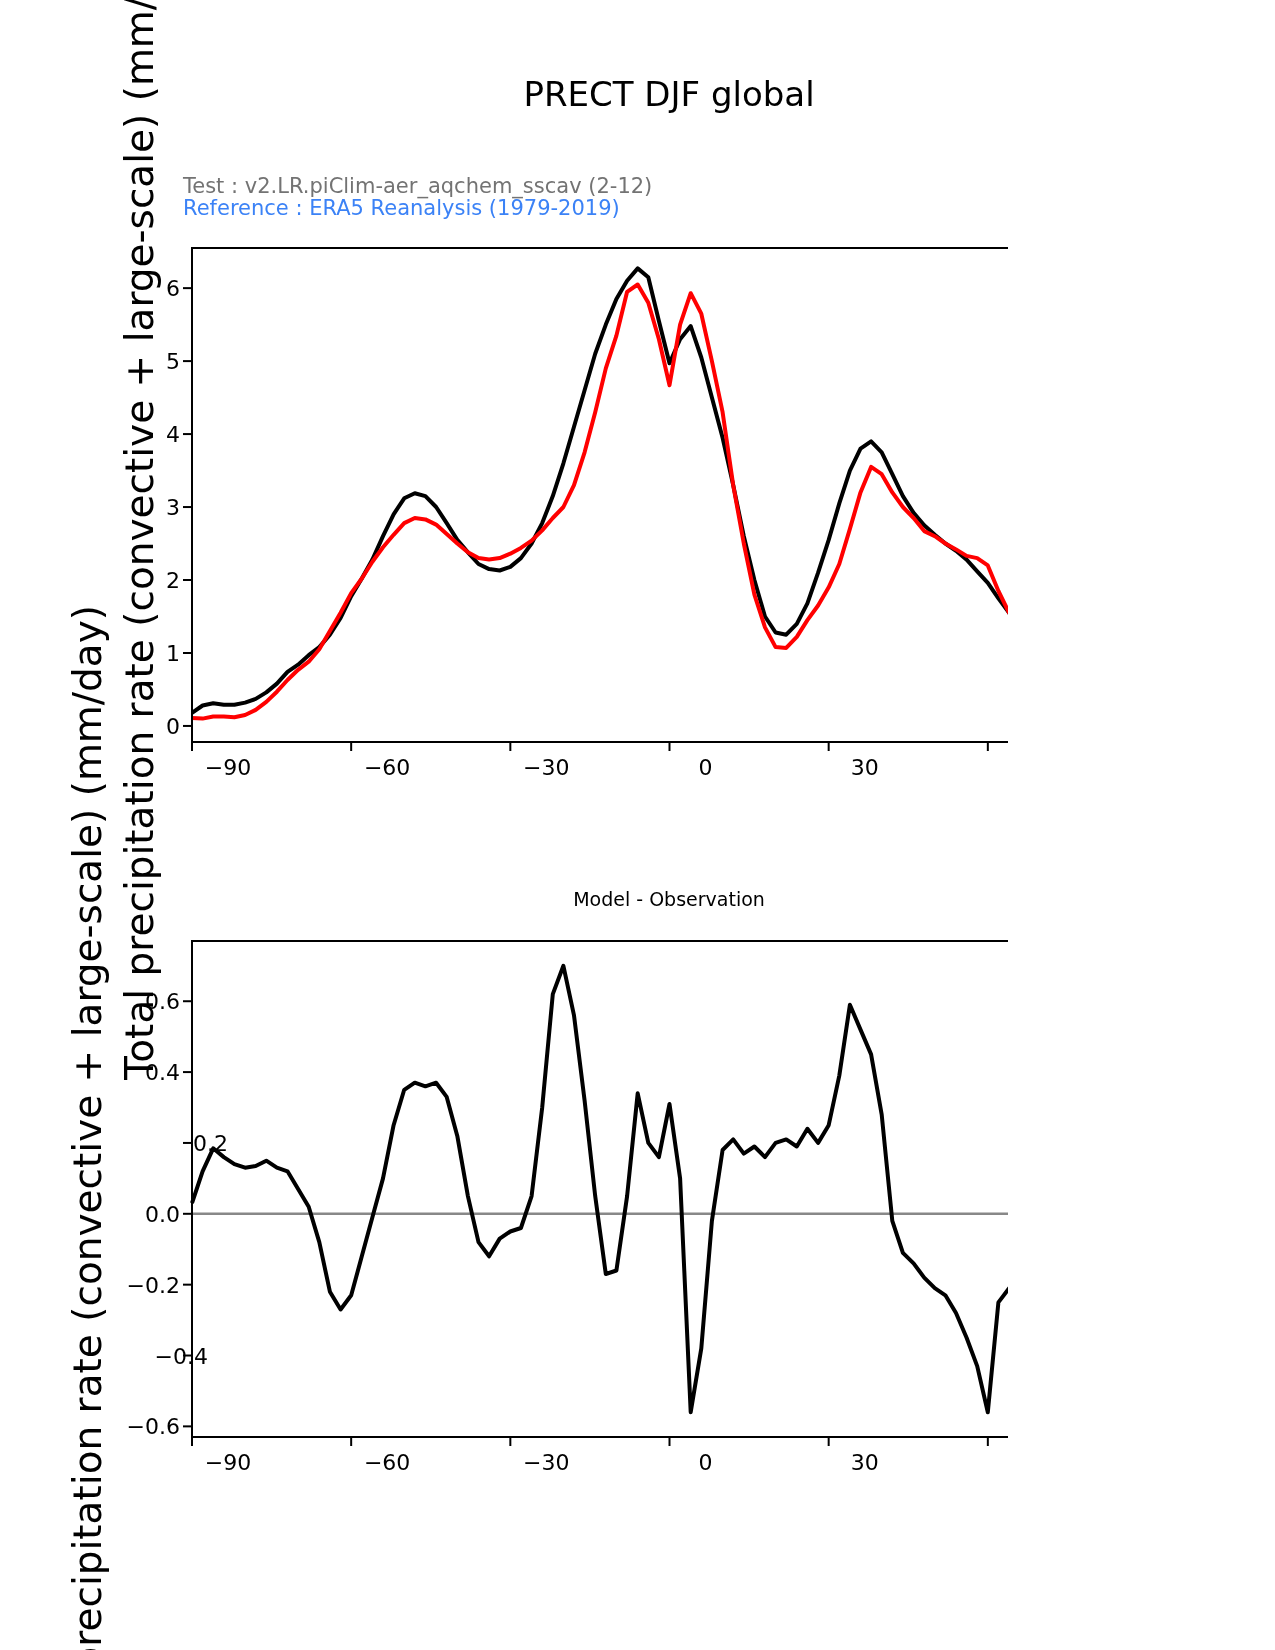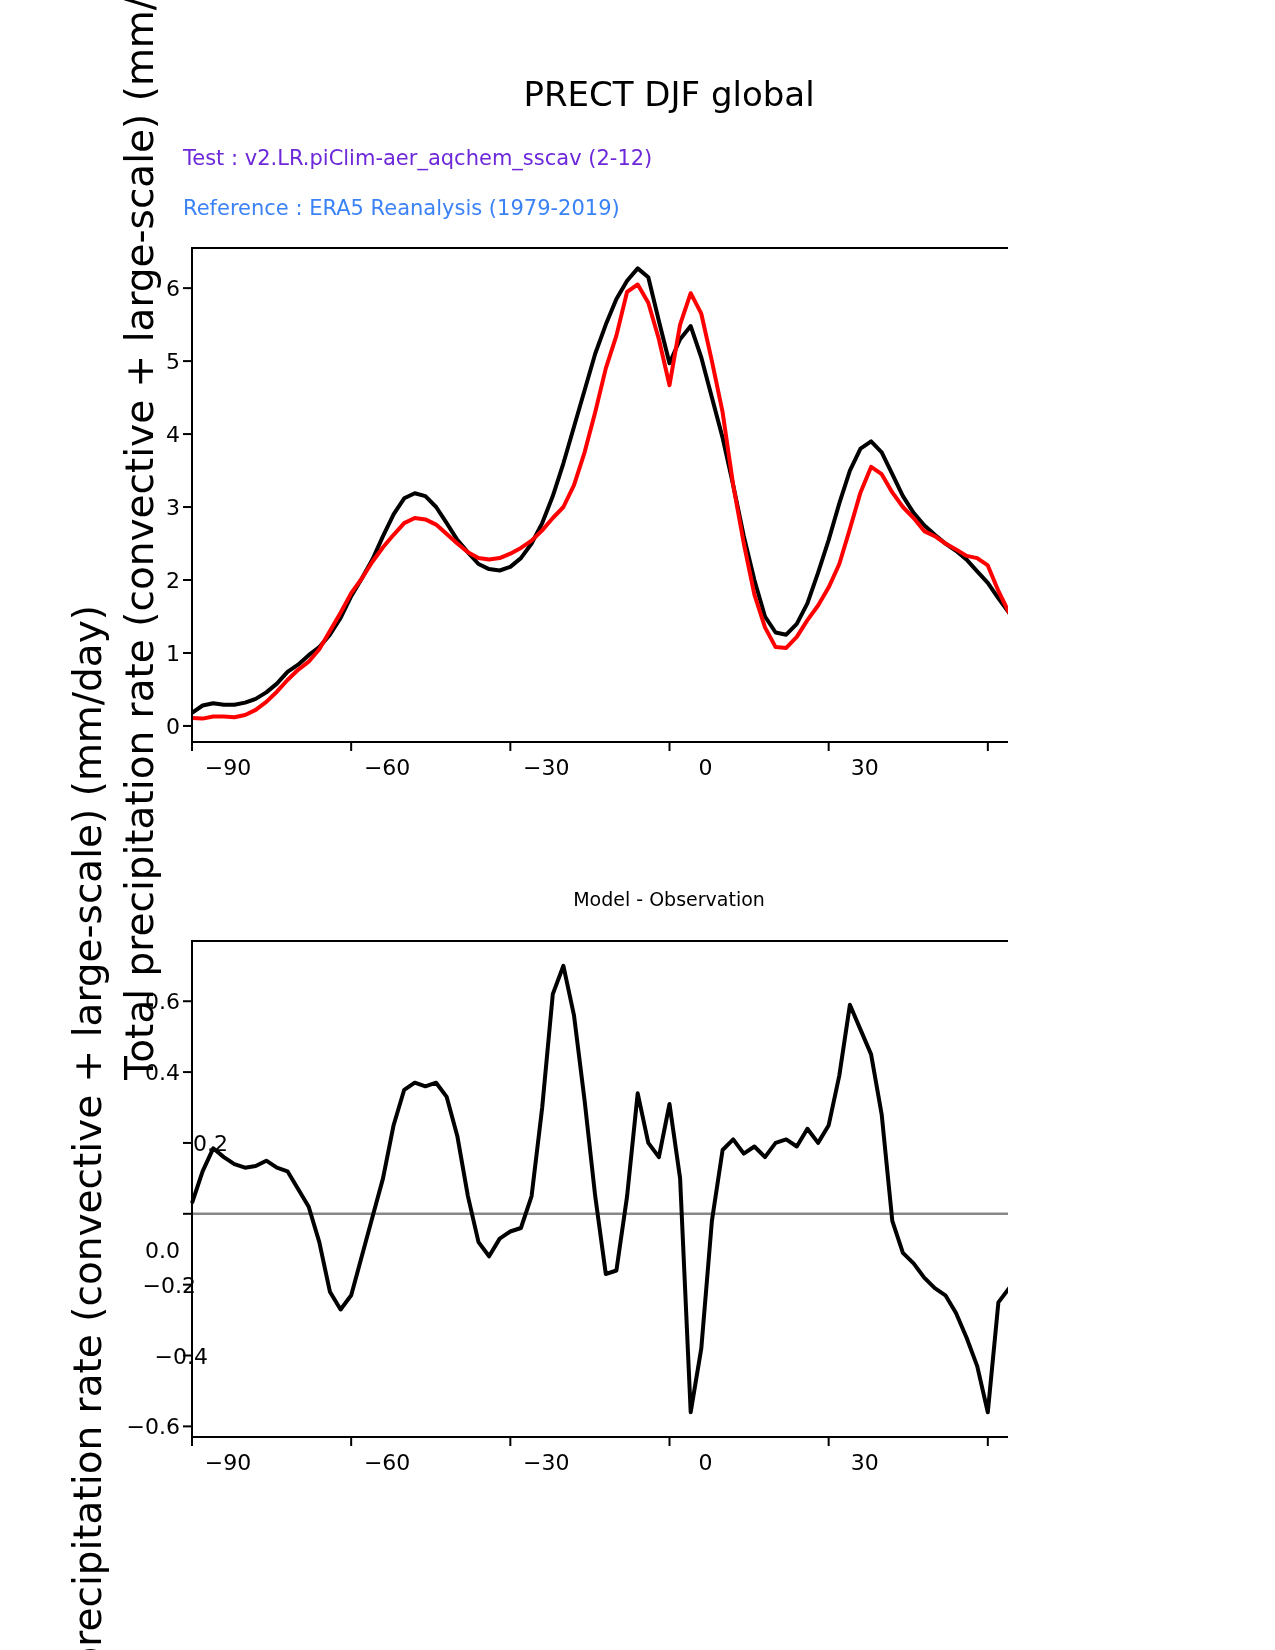--- a/index.html
+++ b/index.html
@@ -51,21 +51,21 @@
       <line x1="183" x2="192" y1="1072.0857142857144" y2="1072.0857142857144" stroke="#000" stroke-width="2"></line>
       <line x1="183" x2="192" y1="1142.942857142857" y2="1142.942857142857" stroke="#000" stroke-width="2"></line>
       <line x1="183" x2="192" y1="1213.8" y2="1213.8" stroke="#000" stroke-width="2"></line>
       <line x1="183" x2="192" y1="1284.6571428571428" y2="1284.6571428571428" stroke="#000" stroke-width="2"></line>
       <line x1="183" x2="192" y1="1355.5142857142857" y2="1355.5142857142857" stroke="#000" stroke-width="2"></line>
       <line x1="183" x2="192" y1="1426.3714285714286" y2="1426.3714285714286" stroke="#000" stroke-width="2"></line>
     </svg>
 
   <div class="abs main-title" style="left:669px;top:74px;">PRECT DJF global</div>
 
-  <div class="abs legend-line" style="left: 183px; top: 146px; color: #6d28d9;">Test : v2.LR.piClim-aer_aqchem_sscav (2-12)</div>
+  <div class="abs legend-line" style="left: 183px; top: 174px; color: #737373;">Test : v2.LR.piClim-aer_aqchem_sscav (2-12)</div>
   <div class="abs legend-line" style="left: 183px; top: 196px; color: #3b82f6;">Reference : ERA5 Reanalysis (1979-2019)</div>
 
   <div class="abs sub-title" style="left:669px;top:888px;">Model - Observation</div>
 
   <div class="abs ylabel" style="left:139px;top:495px;">Total precipitation rate (convective + large-scale) (mm/day)</div>
   <div class="abs ylabel" style="left:87px;top:1190px;">Total precipitation rate (convective + large-scale) (mm/day)</div>
 <div class="ticklabel xt" style="left:192px;top:755px;">−90</div>
     <div class="ticklabel xt" style="left:351.16666666666663px;top:755px;">−60</div>
     <div class="ticklabel xt" style="left:510.3333333333333px;top:755px;">−30</div>
     <div class="ticklabel xt" style="left:669.5px;top:755px;">0</div>
@@ -82,17 +82,17 @@
     <div class="ticklabel xt" style="left:192px;top:1450px;">−90</div>
     <div class="ticklabel xt" style="left:351.16666666666663px;top:1450px;">−60</div>
     <div class="ticklabel xt" style="left:510.3333333333333px;top:1450px;">−30</div>
     <div class="ticklabel xt" style="left:669.5px;top:1450px;">0</div>
     <div class="ticklabel xt" style="left:828.6666666666666px;top:1450px;">30</div>
     <div class="ticklabel xt" style="left:987.8333333333334px;top:1450px;">60</div>
     <div class="ticklabel xt" style="left:1147px;top:1450px;">90</div>
     <div class="ticklabel yt" style="left:0px;width:180px;top:1001.2285714285714px;">0.6</div>
     <div class="ticklabel yt" style="left:0px;width:180px;top:1072.0857142857144px;">0.4</div>
     <div class="ticklabel yt" style="left:0px;width:180px;top:1142.942857142857px;padding-left:48px;">0.2</div>
-    <div class="ticklabel yt" style="left:0px;width:180px;top:1213.8px;margin-top:36px;">0.0</div>
-    <div class="ticklabel yt" style="left:16px;width:180px;top:1284.6571428571428px;text-align:right;">−0.2</div>
+    <div class="ticklabel yt" style="left:0px;width:180px;top:1213.8px;">0.0</div>
+    <div class="ticklabel yt" style="left:0px;width:180px;top:1284.6571428571428px;text-align:right;">−0.2</div>
     <div class="ticklabel yt" style="left:0px;width:180px;top:1355.5142857142857px;margin-left:28px;">−0.4</div>
     <div class="ticklabel yt" style="left:0px;width:180px;top:1426.3714285714286px;">−0.6</div>
   </div>
 
 </body></html>

